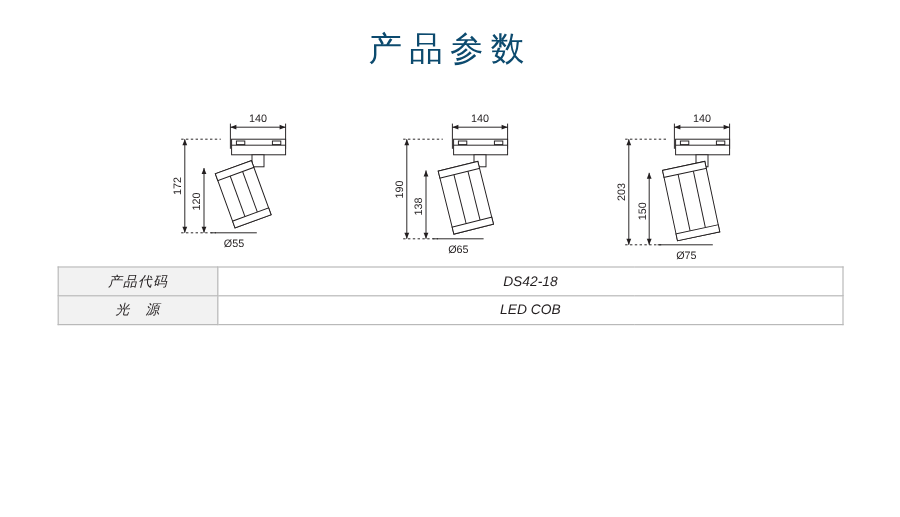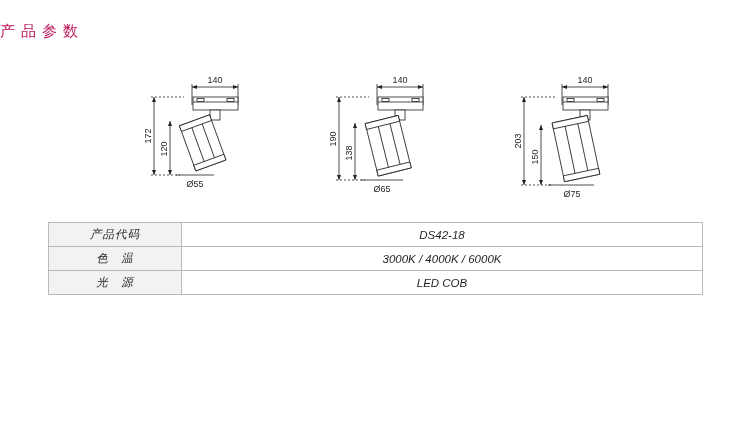--- a/index.html
+++ b/index.html
@@ -9,24 +9,24 @@
   body {
     width: 750px;
     height: 431px;
     background: #ffffff;
     font-family: "Liberation Sans", sans-serif;
     color: #231f20;
     overflow: hidden;
     position: relative;
   }
   .page-title {
-    text-align: left;
-    font-size: 15px;
+    text-align: center;
+    font-size: 28px;
     letter-spacing: 6px;
-    color: #be185d;
+    color: #0c4a6e;
     margin: 22px 0 0 0;
     font-weight: 500;
   }
 
   
   .drawings {
     position: relative;
     height: 140px;
     margin-top: 18px;
   }
@@ -204,22 +204,18 @@
 </div>
 
 <div class="spec-table-wrap">
   <table class="spec">
     <tbody>
       <tr>
         <td class="label">产品代码</td>
         <td colspan="3">DS42-18</td>
       </tr>
       <tr>
-        <td class="label">色　温</td>
-        <td colspan="3">3000K / 4000K / 6000K</td>
-      </tr>
-      <tr>
         <td class="label">光　源</td>
         <td colspan="3">LED COB</td>
       </tr>
     </tbody>
   </table>
 </div>
 
 </body></html>

